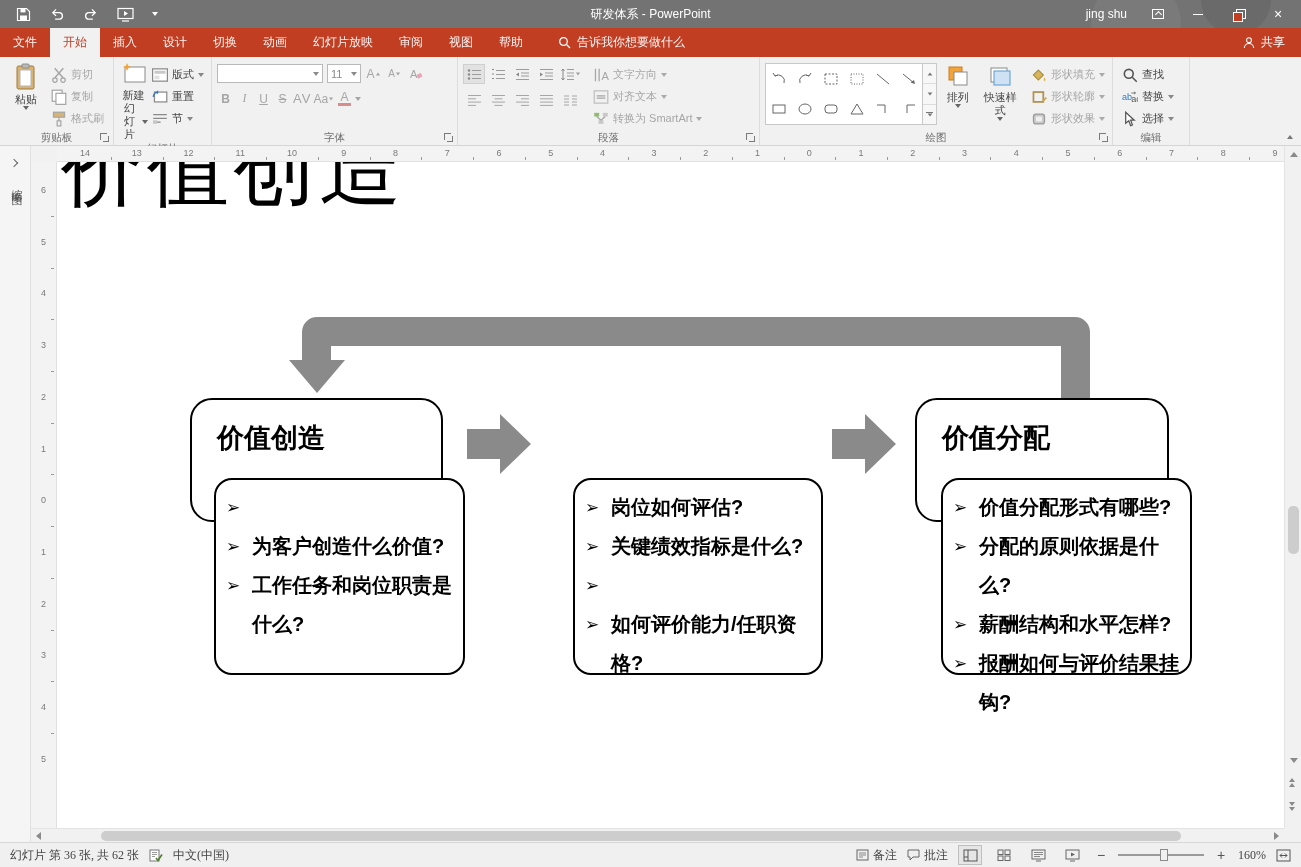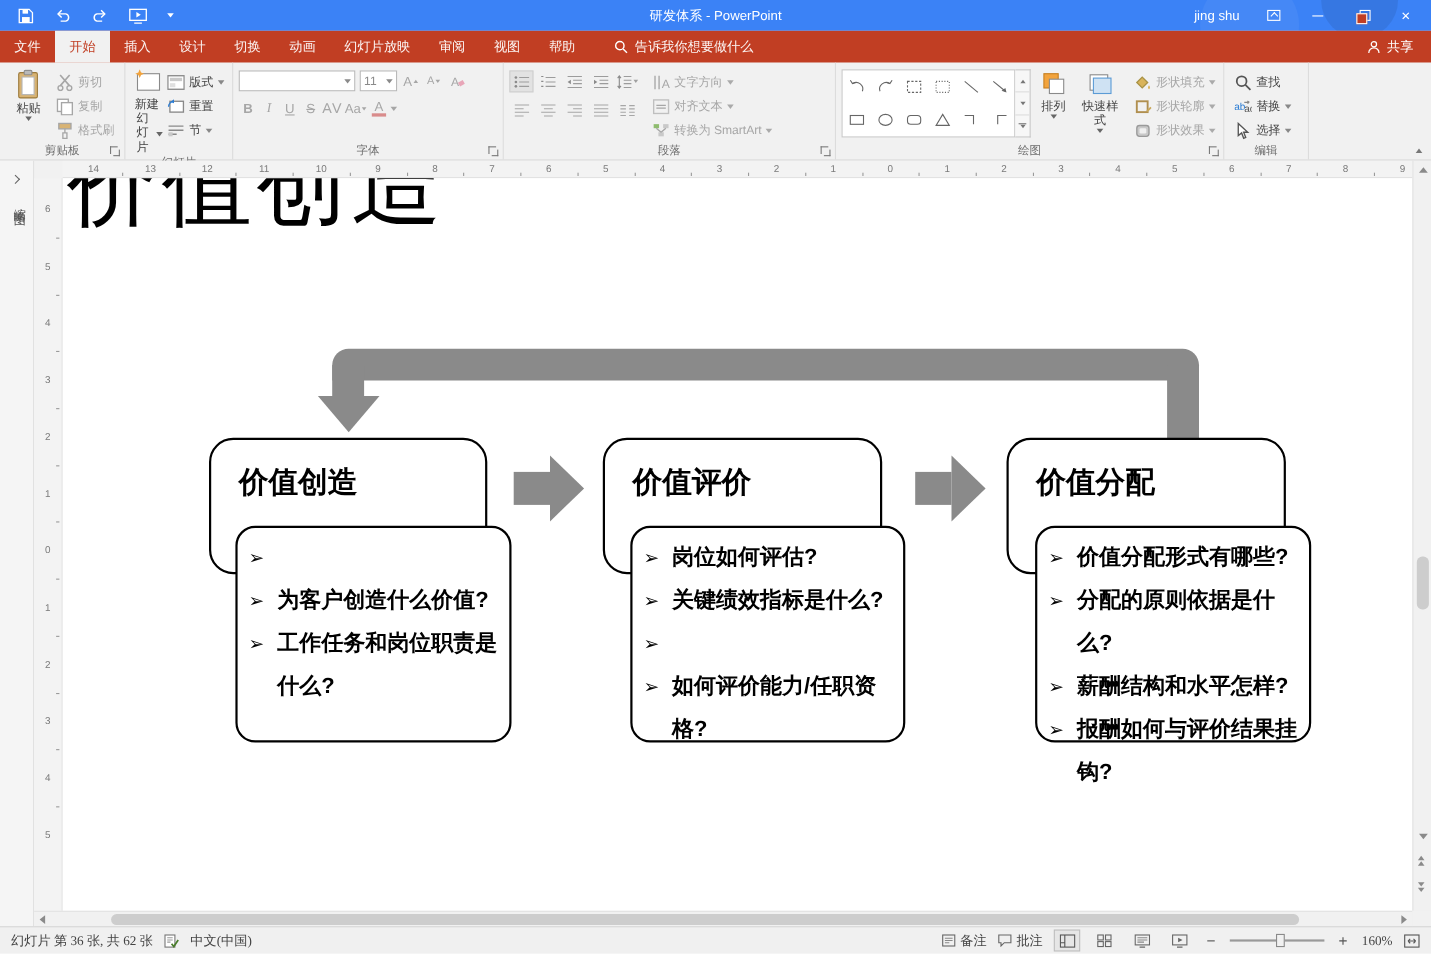--- a/index.html
+++ b/index.html
@@ -1,21 +1,21 @@
 <!DOCTYPE html>
 <html><head>
 <meta charset="utf-8">
 <style>
   * { margin:0; padding:0; box-sizing:border-box; }
   html,body { width:1301px; height:867px; overflow:hidden; }
   body { font-family:"Liberation Sans","DejaVu Sans",sans-serif; font-size:12px; color:#3f3f3f; }
   #app { position:relative; width:1301px; height:867px; background:#F1F1F1; overflow:hidden; }
 
   
-  #titlebar { position:absolute; left:0; top:0; width:1301px; height:28px; background:#3b82f6; display:flex; align-items:center; color:#fff; }
+  #titlebar { position:absolute; left:0; top:0; width:1301px; height:28px; background:#737373; display:flex; align-items:center; color:#fff; }
   #titlebar .qat { display:flex; align-items:center; gap:18px; padding-left:16px; }
   #titlebar .qat .qbtn { display:flex; align-items:center; gap:3px; }
   #titlebar .title { position:absolute; left:0; right:0; text-align:center; font-size:12px; color:#fff; pointer-events:none; }
   #titlebar .right { margin-left:auto; display:flex; align-items:center; gap:22px; padding-right:14px; z-index:2; }
   .winbtn { display:inline-flex; align-items:center; justify-content:center; width:18px; height:18px; }
   .min-glyph { width:10px; height:1px; background:#fff; display:inline-block; }
   .restore-glyph { position:relative; width:11px; height:11px; display:inline-block; }
   .restore-glyph::before { content:""; position:absolute; left:3px; top:0; width:8px; height:8px; border:1px solid #fff; }
   .restore-glyph::after { content:""; position:absolute; left:0; top:3px; width:8px; height:8px; border:1px solid #fff; background:#C13E23; }
   .close-glyph { font-size:14px; line-height:1; color:#fff; }
@@ -704,23 +704,20 @@
     <div class="slide-title">价值创造</div>
 
     <div class="chain chain-hbar"></div>
     <div class="chain chain-vleft"></div>
     <div class="chain-head"></div>
     <div class="chain chain-vright"></div>
 
     <div class="hbox" style="left:133px;width:253px">
       <div class="hbox-label">价值创造</div>
     </div>
-    <div class="hbox" style="left:491px;width:254px">
-      <div class="hbox-label">价值评价</div>
-    </div>
     <div class="hbox" style="left:858px;width:254px">
       <div class="hbox-label">价值分配</div>
     </div>
 
     <div class="flow-shaft" style="left:410px"></div>
     <div class="flow-head" style="left:443px"></div>
     <div class="flow-shaft" style="left:775px"></div>
     <div class="flow-head" style="left:808px"></div>
 
     <div class="dbox" style="left:157px;width:251px">

